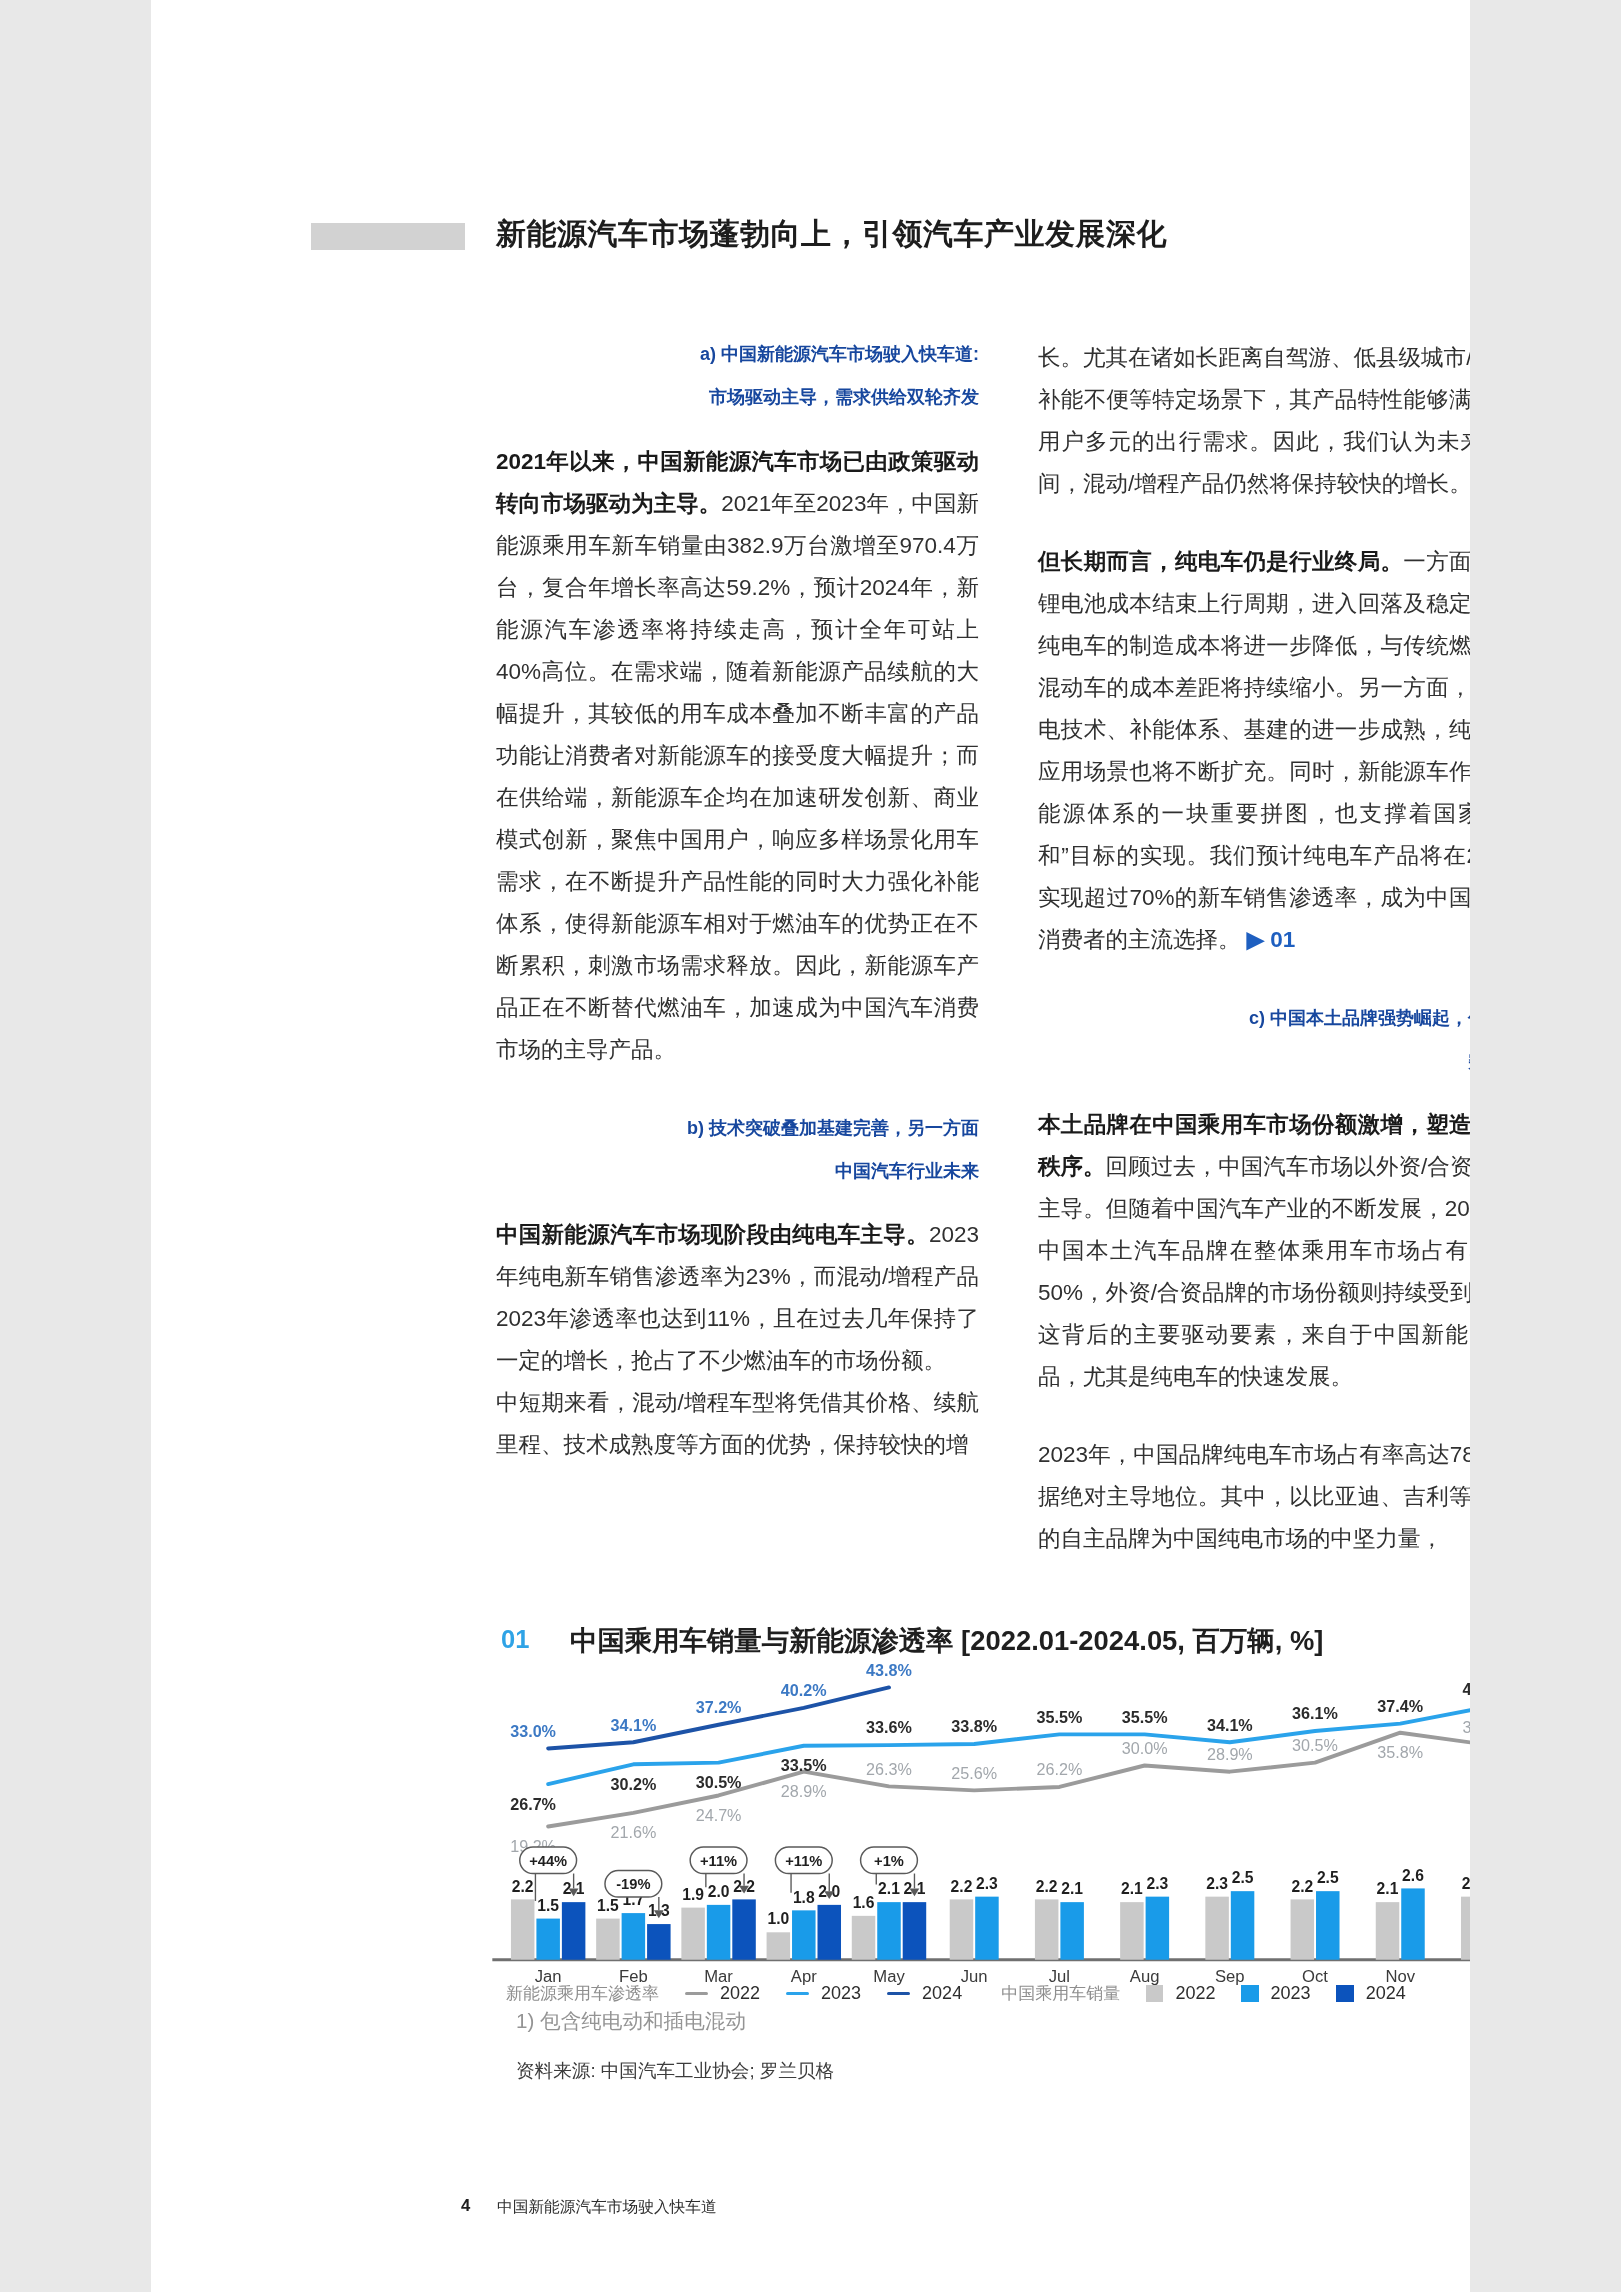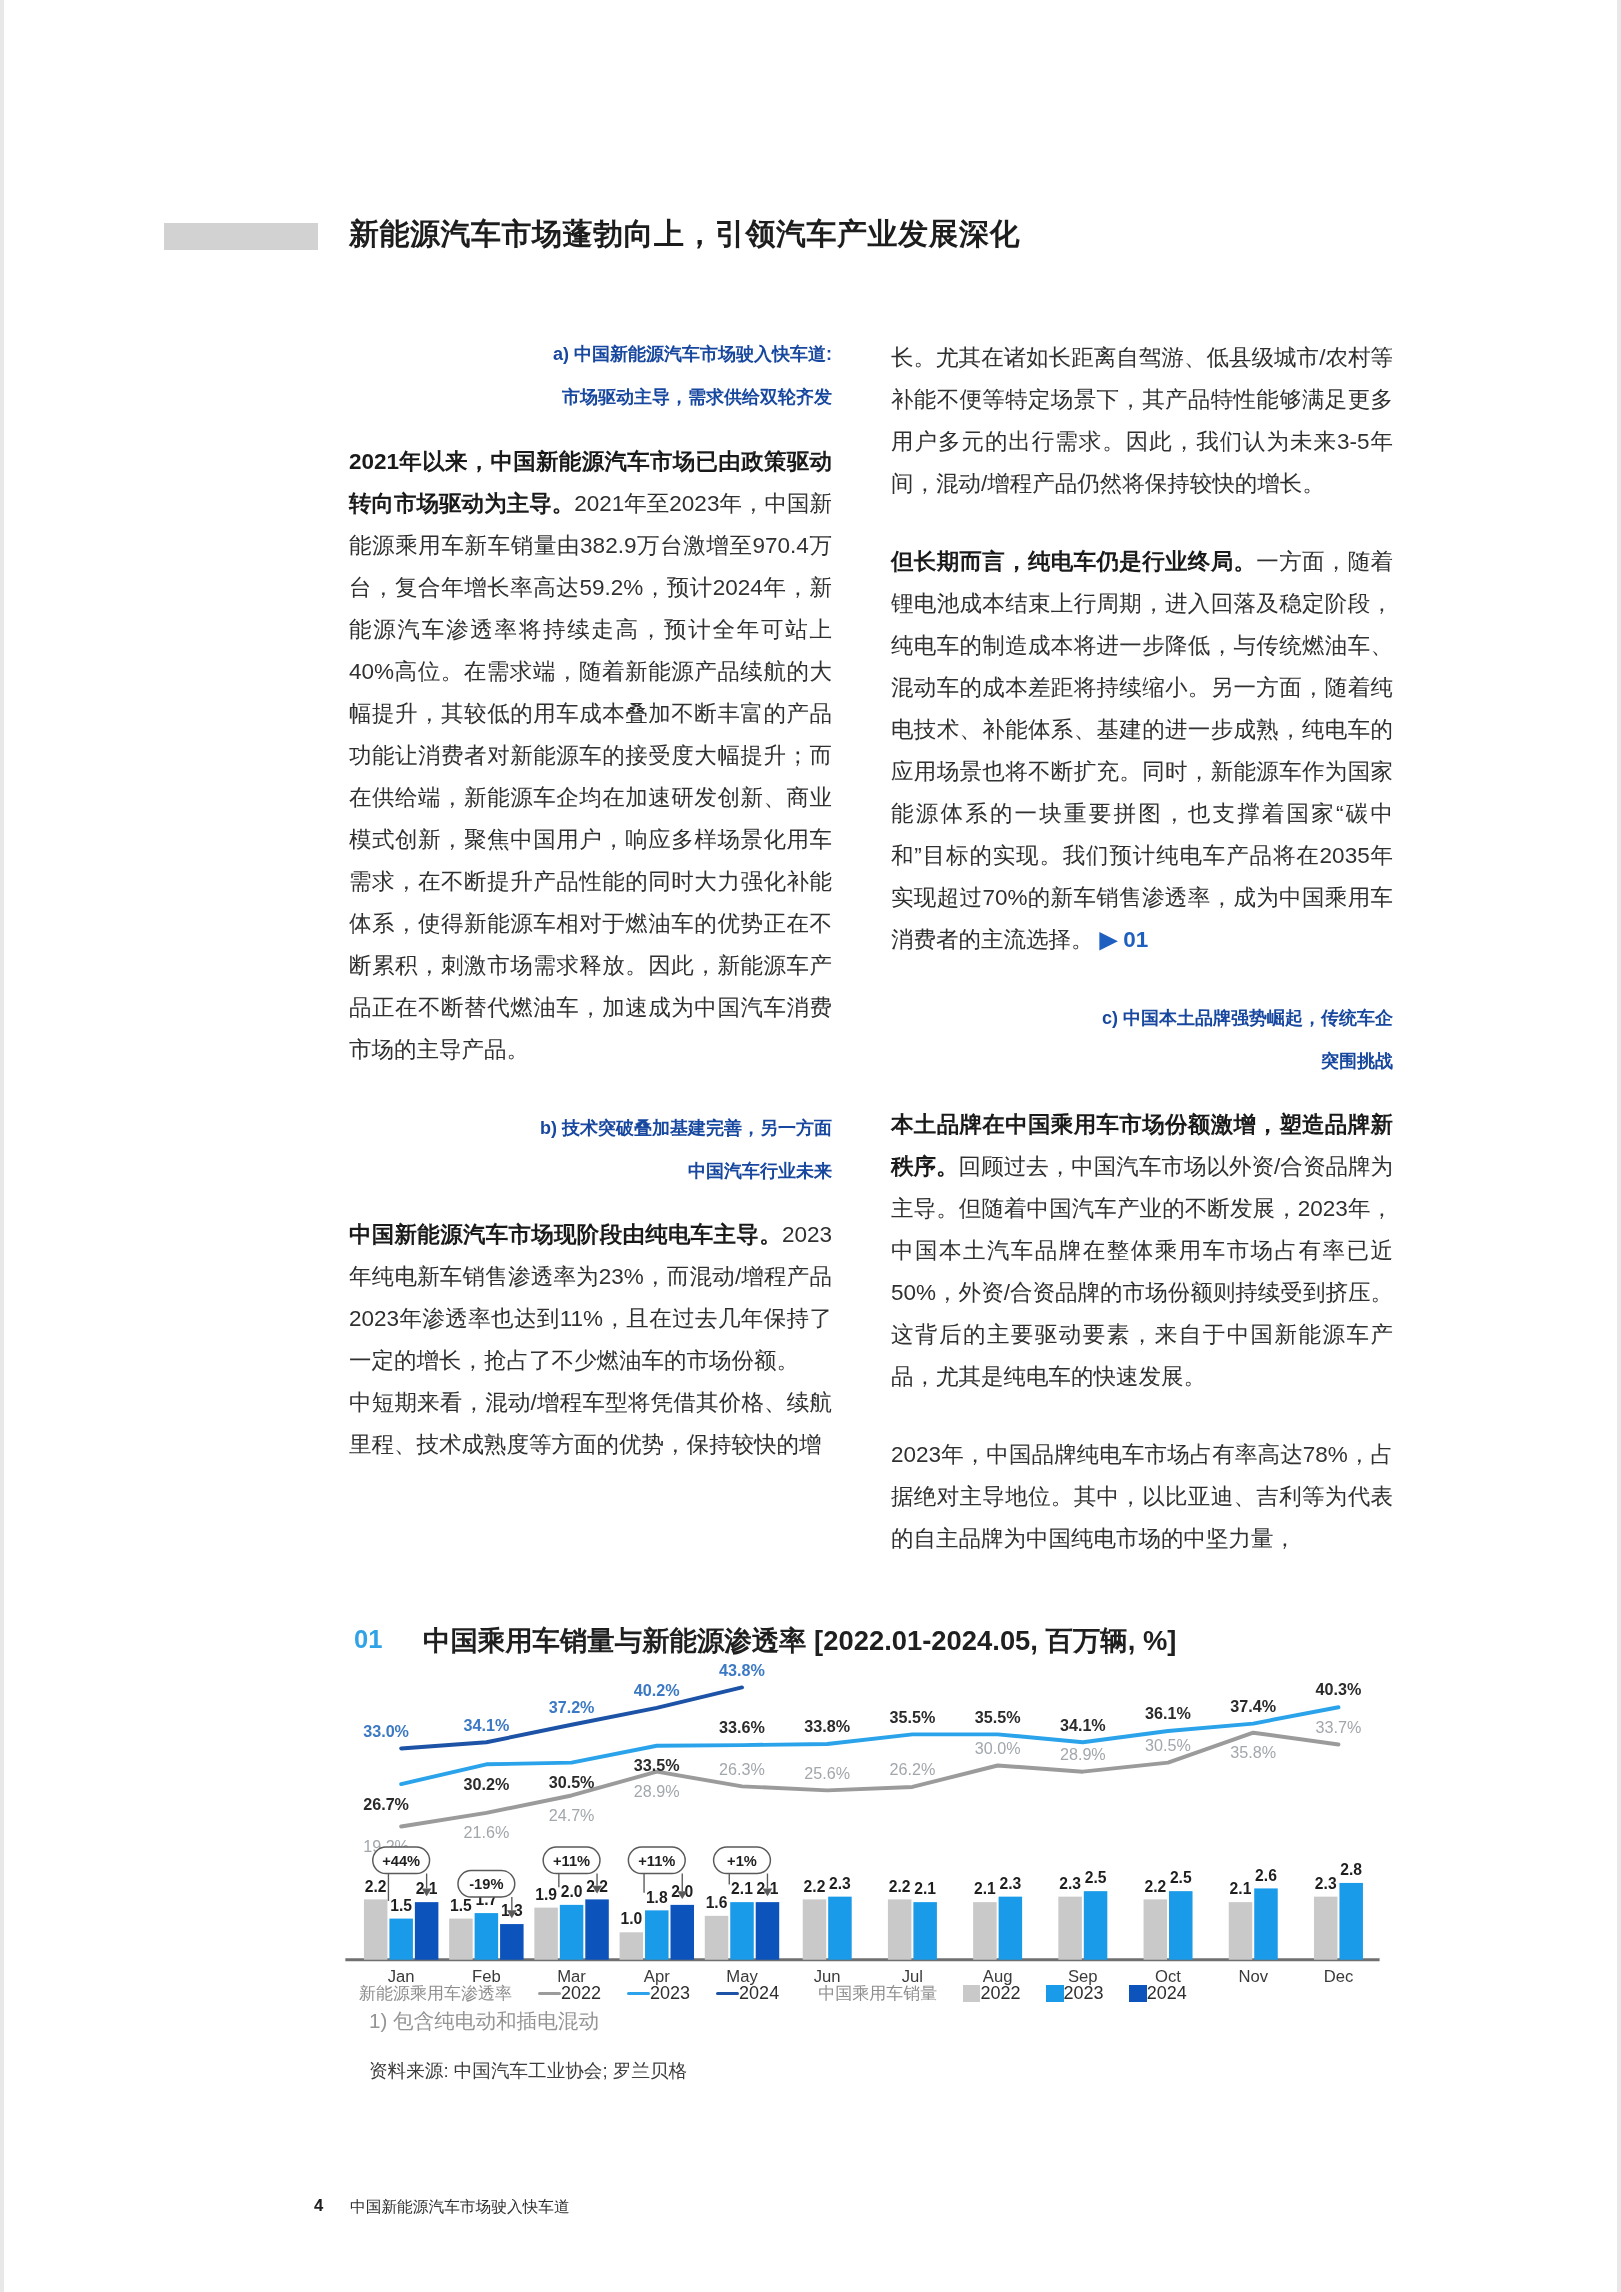--- a/index.html
+++ b/index.html
@@ -1,17 +1,17 @@
 <!DOCTYPE html>
 <html><head>
 <meta charset="utf-8">
 <style>
   * { margin:0; padding:0; box-sizing:border-box; }
   body { background:#e8e8e8; font-family:"Liberation Sans", sans-serif; }
-  .page { position:relative; width:1613px; height:2293px; background:#ffffff; overflow:hidden; margin:0 auto; }
+  .page { position:relative; width:1319px; height:2293px; background:#ffffff; overflow:hidden; margin:0 auto; }
 
   .gray-bar { position:absolute; left:160px; top:223px; width:154px; height:26.5px; background:#d2d2d2; }
   .doc-title { position:absolute; left:345px; top:214px; font-size:30px; font-weight:bold; color:#1d1d1d; letter-spacing:0.5px; }
 
   .col { position:absolute; top:333px; font-size:22.5px; line-height:42px; color:#303030; text-align:justify; }
   .col-left  { left:345px; width:483px; }
   .col-right { left:887px; width:502px; }
 
   .sub-heading { color:#17479e; font-size:18px; font-weight:bold; line-height:43px; text-align:right; }
   .sub-heading.mt { margin-top:26px; }
@@ -24,21 +24,21 @@
 
   .fig-index { position:absolute; left:350px; top:1625px; font-size:25.5px; font-weight:bold; color:#2fa3e6; }
   .fig-title { position:absolute; left:419px; top:1623px; font-size:27.4px; font-weight:bold; color:#1f1f1f; }
 
   .chart-wrap { position:absolute; left:284px; top:1661px; width:1098px; height:333px; }
   svg { font-family:"Liberation Sans", sans-serif; }
 
   .legend { position:absolute; left:355px; top:1982px; width:1039px; display:flex; align-items:center; gap:25.5px; }
   .legend .lg-title { font-size:17px; color:#8e8e8e; }
   .legend .lg-title.second { margin-left:13.7px; }
-  .lg-item { display:flex; align-items:center; gap:0; font-size:18px; color:#2e2e2e; }
+  .lg-item { display:flex; align-items:center; gap:12px; font-size:18px; color:#2e2e2e; }
   .lg-dash { display:inline-block; width:23.5px; height:3.9px; border-radius:2px; }
   .lg-sq { display:inline-block; width:17.6px; height:17.6px; }
 
   .footnote { position:absolute; left:365px; top:2007px; font-size:20.6px; color:#949494; }
   .source   { position:absolute; left:365px; top:2058px; font-size:18.6px; color:#3c3c3c; }
 
   .footer-page  { position:absolute; left:310px; top:2196px; font-size:16.7px; font-weight:bold; color:#1f1f1f; }
   .footer-label { position:absolute; left:346px; top:2197px; font-size:15.7px; color:#2f2f2f; }
 </style>
 </head>

